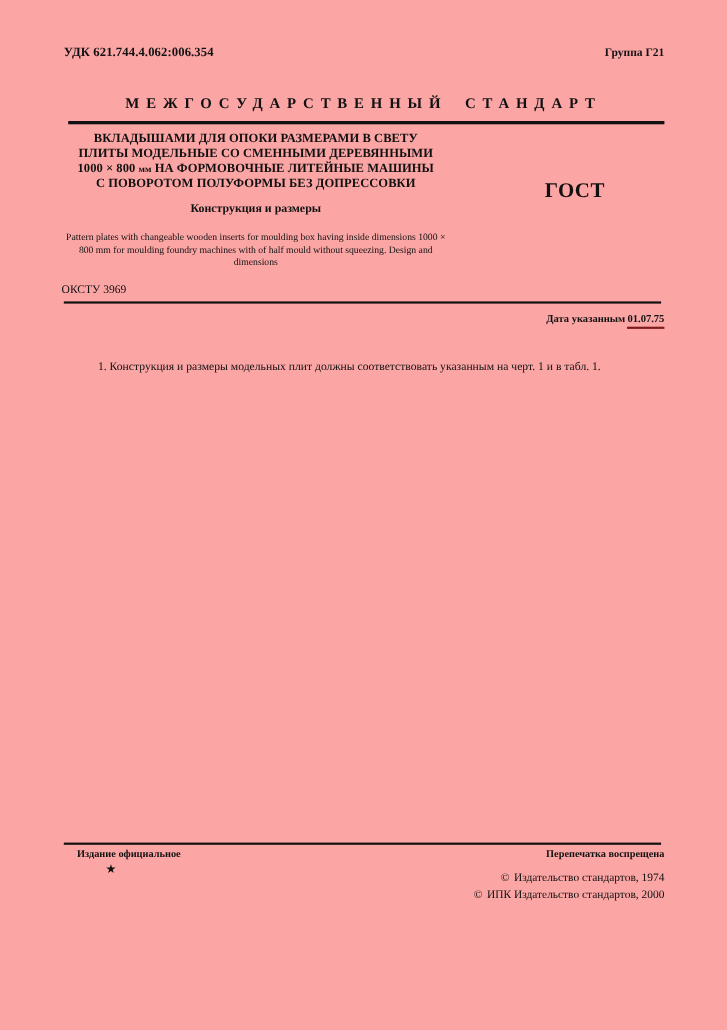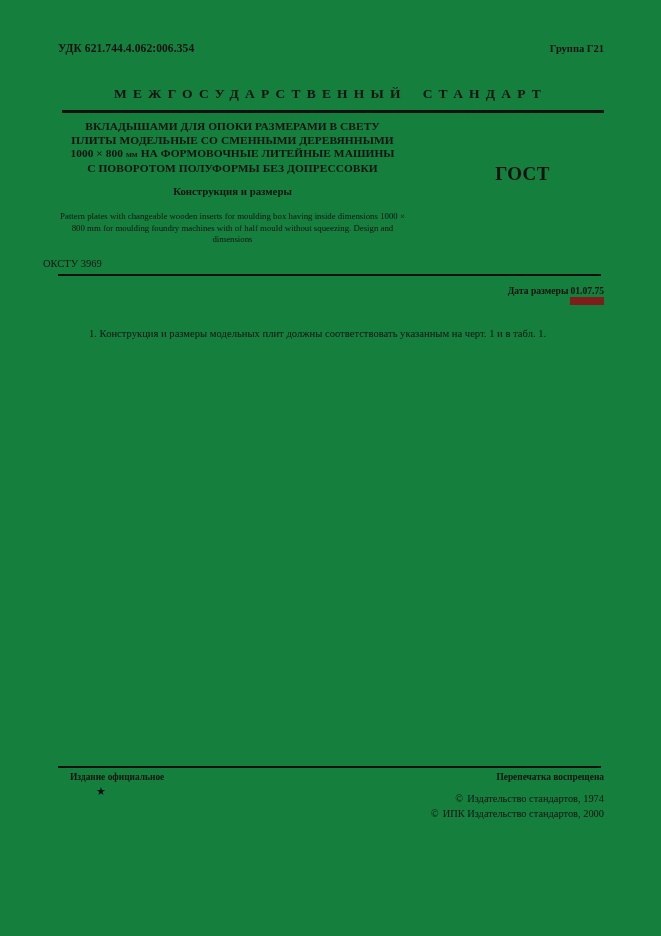--- a/index.html
+++ b/index.html
@@ -13,21 +13,21 @@
     position: relative;
     font-family: "Liberation Serif", "DejaVu Serif", serif;
     color: #111111;
     overflow: hidden;
   }
   .page {
     position: absolute;
     left: 0; top: 0;
     width: 661px;
     height: 936px;
-    background: #15803d;
+    background: #fca5a5;
   }
   
   .hdr-row {
     position: absolute;
     left: 58px;
     top: 42px;
     width: 546px;
     display: flex;
     justify-content: space-between;
     align-items: baseline;
@@ -102,21 +102,21 @@
     top: 163px;
     width: 185px;
     text-align: center;
     font-weight: bold;
   }
   .gost-word { font-size: 19px; letter-spacing: 0.4px; }
   .gost-num  { font-size: 14px; margin-top: 1px; letter-spacing: 0.2px; }
   
   .okstu {
     position: absolute;
-    left: 43px;
+    left: 56px;
     top: 258px;
     font-size: 10.5px;
   }
   .rule-okstu {
     position: absolute;
     left: 58px;
     top: 274px;
     width: 543px;
     height: 1.6px;
     background: #111111;
@@ -125,21 +125,21 @@
   .date-intro {
     position: absolute;
     right: 57px;
     top: 285px;
     font-size: 9.6px;
     font-weight: bold;
     white-space: nowrap;
   }
   .date-intro .val {
     display: inline-block;
-    border-bottom: 8px solid #7f1d1d;
+    border-bottom: 2px solid #7f1d1d;
     padding-bottom: 1px;
     margin-left: 2px;
   }
   
   .body-para {
     position: absolute;
     left: 58px;
     top: 327px;
     width: 545px;
     font-size: 10.6px;
@@ -223,21 +223,21 @@
   </div>
 
   <div class="gost-block">
     <div class="gost-word">ГОСТ</div>
   </div>
 
   <div class="okstu">ОКСТУ 3969</div>
   <div class="rule-okstu"></div>
 
   <div class="date-intro">
-    <span>Дата размеры</span><span class="val">01.07.75</span>
+    <span>Дата указанным</span><span class="val">01.07.75</span>
   </div>
 
   <div class="body-para">1.  Конструкция и размеры модельных плит должны соответствовать указанным на черт. 1 и в табл. 1.</div>
 
   <div class="rule-footer"></div>
   <div class="foot-left">Издание официальное</div>
   <div class="foot-star">★</div>
   <div class="foot-right">Перепечатка воспрещена</div>
 
   <div class="copyrights">

